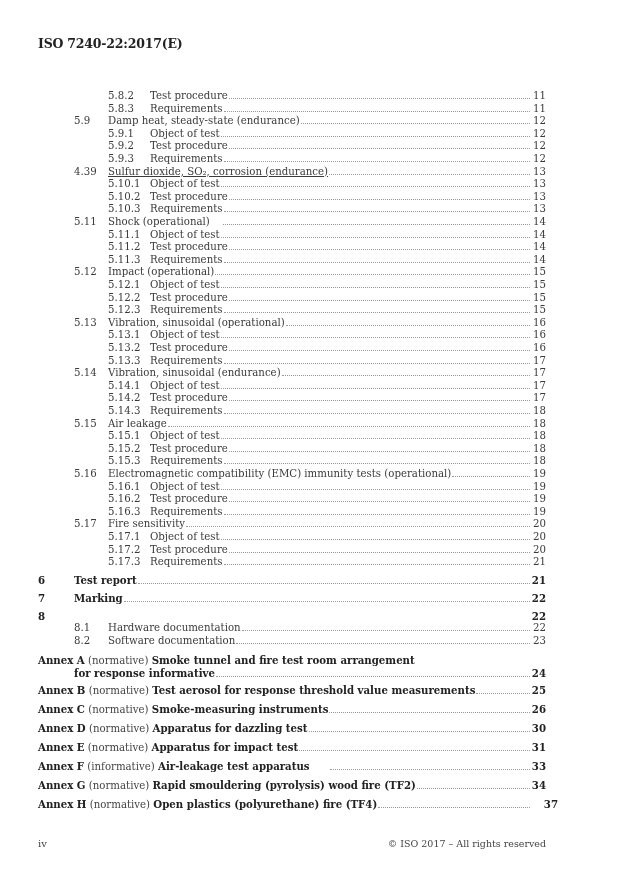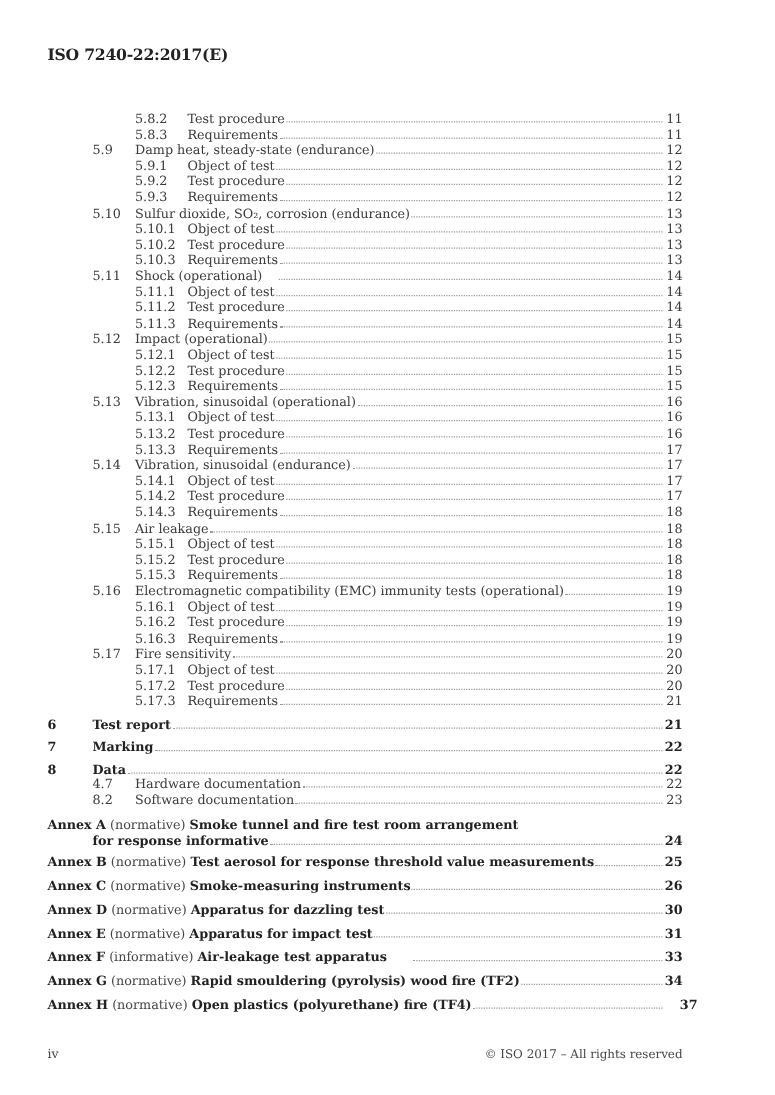--- a/index.html
+++ b/index.html
@@ -68,22 +68,22 @@
     </div>
     <div class="row" style="top: 153px;">
       <span class="num" style="left: 108px;">5.9.3</span>
       <div class="title-wrap" style="left: 150px; width: 380px;">
         <span class="title">Requirements</span>
         <span class="dots"></span>
       </div>
       <span class="page">12</span>
     </div>
     <div class="row" style="top: 165.6px;">
-      <span class="num" style="left: 74px;">5.10</span>
-      <div class="title-wrap" style="left: 108px; width: 422px;">
+      <span class="num" style="left: 74px;">4.39</span>
+      <div class="title-wrap" style="left: 108px; width: 422px; text-decoration: underline;">
         <span class="title">Sulfur dioxide, SO₂, corrosion (endurance)</span>
         <span class="dots"></span>
       </div>
       <span class="page">13</span>
     </div>
     <div class="row" style="top: 178.2px;">
       <span class="num" style="left: 108px;">5.10.1</span>
       <div class="title-wrap" style="left: 150px; width: 380px;">
         <span class="title">Object of test</span>
         <span class="dots"></span>
@@ -341,28 +341,24 @@
     <div class="row bold" style="top: 591.5px;">
       <span class="num" style="left: 38px;">7</span>
       <div class="title-wrap" style="left: 74px; width: 456px;">
         <span class="title">Marking</span>
         <span class="dots"></span>
       </div>
       <span class="page">22</span>
     </div>
     <div class="row bold" style="top: 610px;">
       <span class="num" style="left: 38px;">8</span>
-      <div class="title-wrap" style="left: 74px; width: 456px;">
-        <span class="title">Data</span>
-        <span class="dots"></span>
-      </div>
       <span class="page">22</span>
     </div>
     <div class="row" style="top: 622.4px;">
-      <span class="num" style="left: 74px;">4.7</span>
+      <span class="num" style="left: 74px;">8.1</span>
       <div class="title-wrap" style="left: 108px; width: 422px;">
         <span class="title">Hardware documentation</span>
         <span class="dots"></span>
       </div>
       <span class="page">22</span>
     </div>
     <div class="row" style="top: 635px;">
       <span class="num" style="left: 74px;">8.2</span>
       <div class="title-wrap" style="left: 108px; width: 422px;">
         <span class="title">Software documentation</span>

